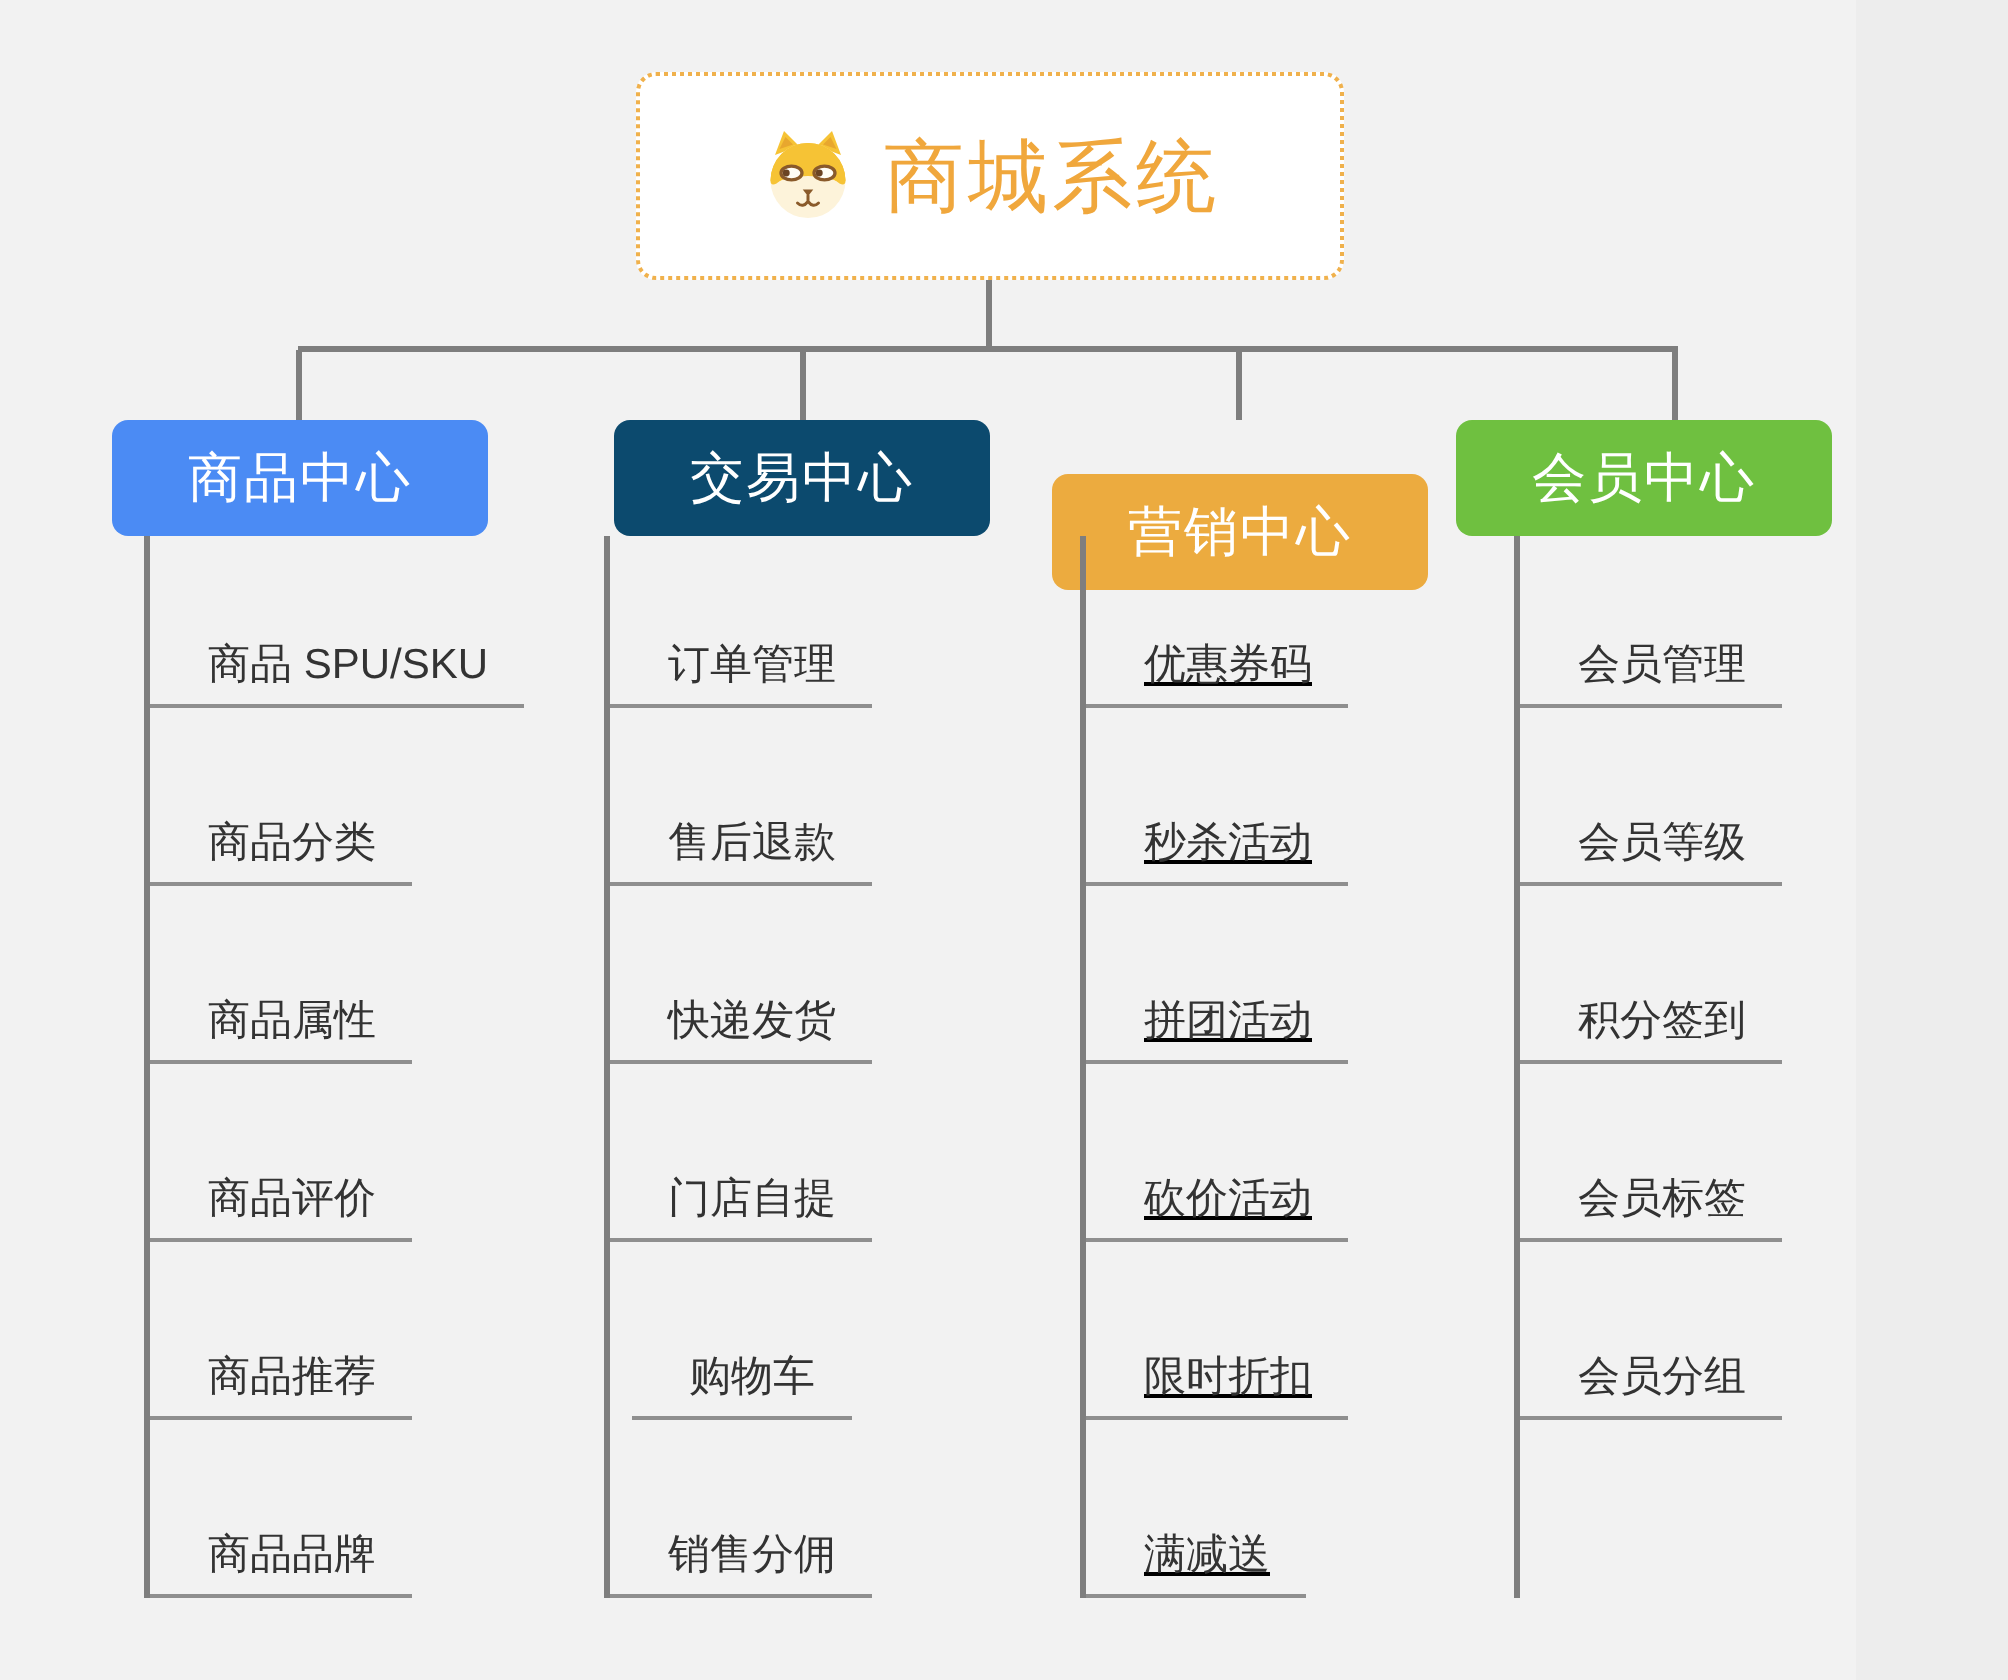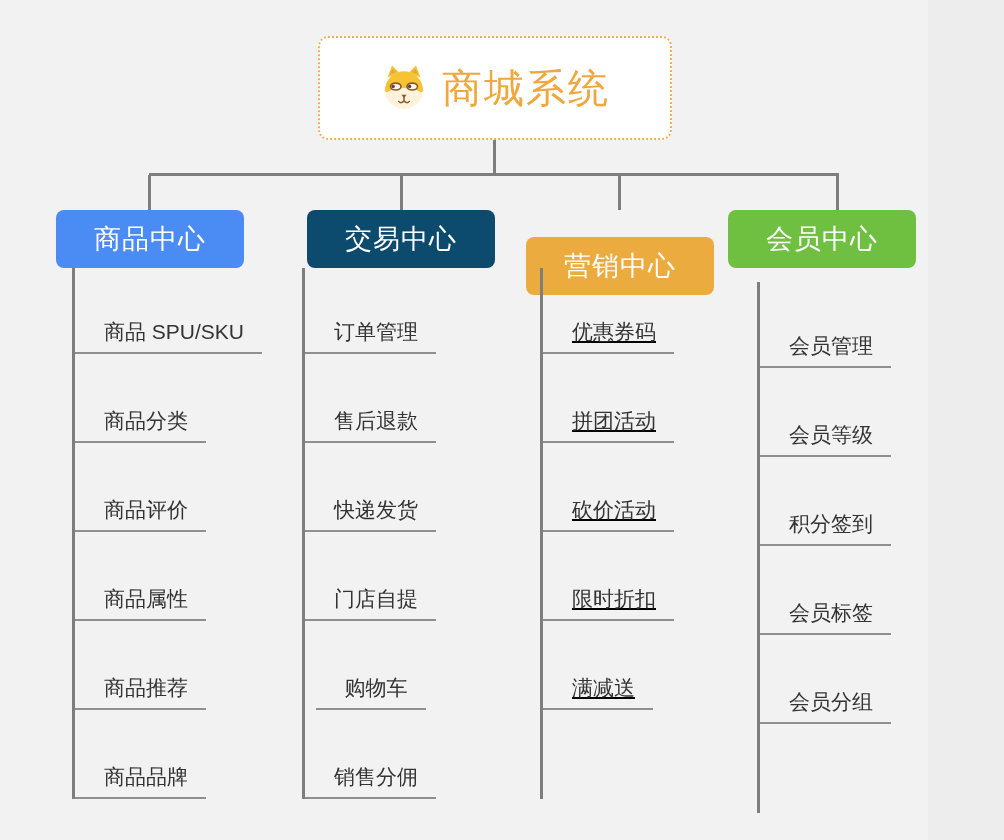--- a/index.html
+++ b/index.html
@@ -77,21 +77,21 @@
     top: 268px;
     height: 531px;
     border-left: 3px solid #7e7e7e;
     display: flex;
     flex-direction: column;
     align-items: flex-start;
   }
   .col-1 { left: 72px;  }
   .col-2 { left: 302px; align-items: center; }
   .col-3 { left: 540px; text-decoration: underline; }
-  .col-4 { left: 757px; margin-top: 14px; }
+  .col-4 { left: 757px; }
 
   .leaf-item {
     box-sizing: border-box;
     height: 89px;
     padding: 4px 18px 6px 29px;
     border-bottom: 2px solid #8f8f8f;
     display: flex;
     align-items: flex-end;
     font-size: 21px;
     color: #333333;
@@ -139,37 +139,38 @@
   <div class="branch-header bh-3" style="background-color: rgb(236, 171, 63); margin-top: 27px;">
     <span>营销中心</span>
   </div>
   <div class="branch-header bh-4" style="background-color: rgb(111, 192, 64);">
     <span>会员中心</span>
   </div>
 
   <div class="leaf-column col-1">
     <div class="leaf-item first">商品 SPU/SKU</div>
     <div class="leaf-item">商品分类</div>
+    <div class="leaf-item">商品属性</div>
     <div class="leaf-item">商品评价</div>
-    <div class="leaf-item">商品属性</div>
     <div class="leaf-item">商品推荐</div>
     <div class="leaf-item">商品品牌</div>
   </div>
 
   <div class="leaf-column col-2">
     <div class="leaf-item first">订单管理</div>
     <div class="leaf-item">售后退款</div>
     <div class="leaf-item">快递发货</div>
     <div class="leaf-item">门店自提</div>
     <div class="leaf-item">购物车</div>
     <div class="leaf-item">销售分佣</div>
   </div>
 
   <div class="leaf-column col-3">
     <div class="leaf-item first">优惠券码</div>
+    <div class="leaf-item">秒杀活动</div>
     <div class="leaf-item">拼团活动</div>
     <div class="leaf-item">砍价活动</div>
     <div class="leaf-item">限时折扣</div>
     <div class="leaf-item">满减送</div>
   </div>
 
   <div class="leaf-column col-4">
     <div class="leaf-item first">会员管理</div>
     <div class="leaf-item">会员等级</div>
     <div class="leaf-item">积分签到</div>

